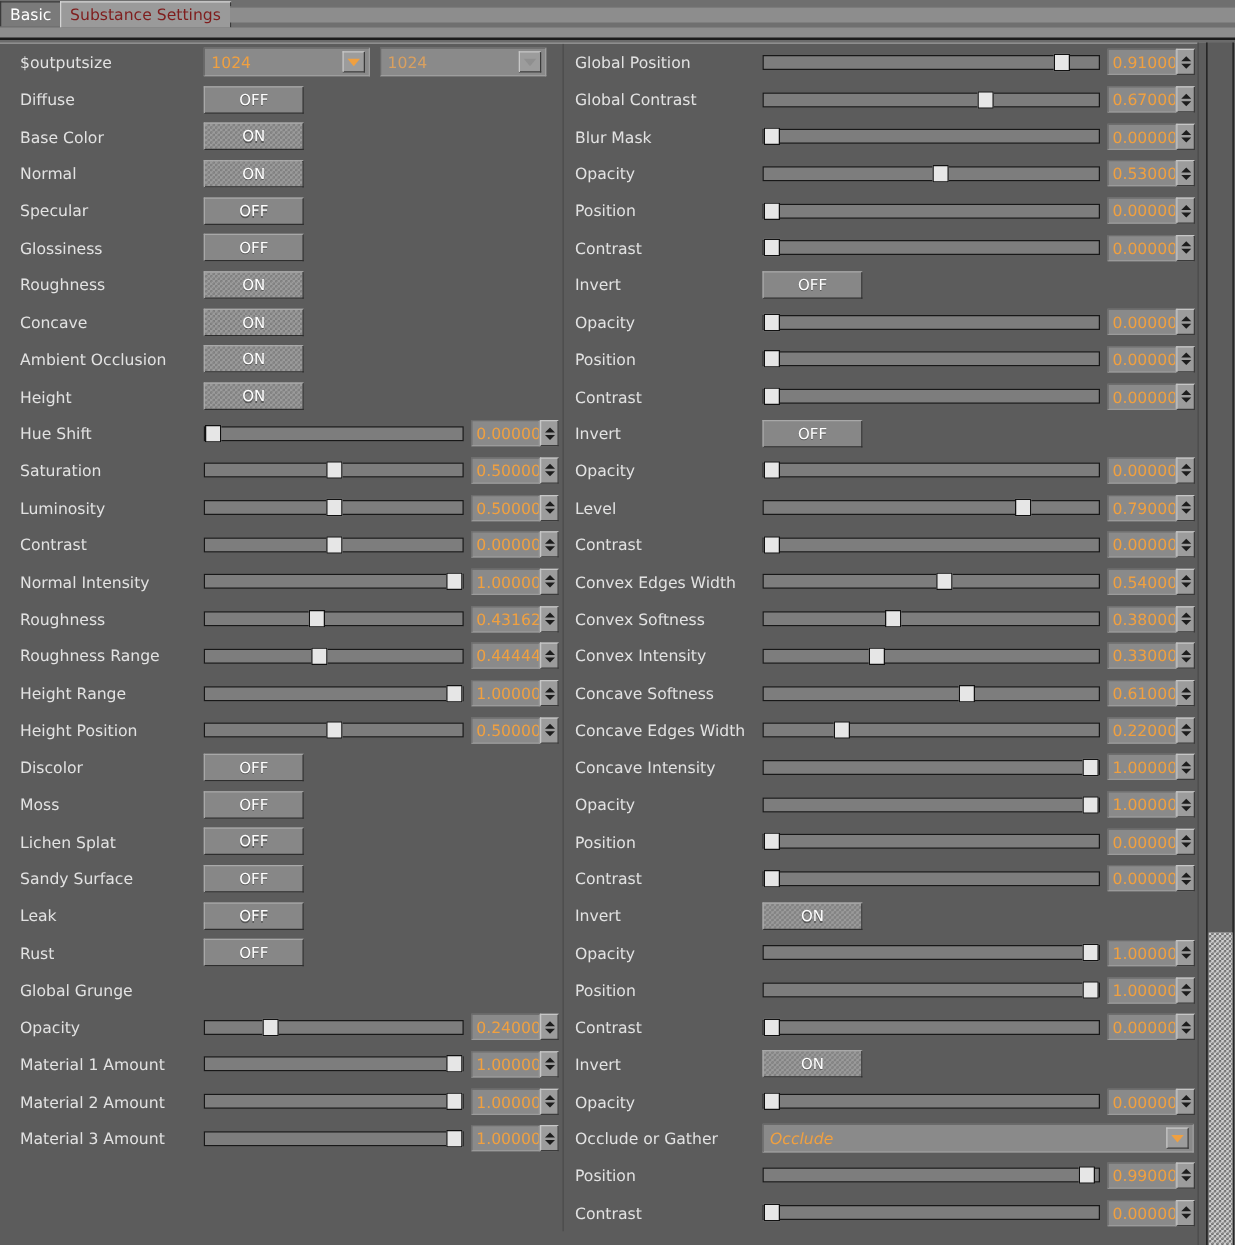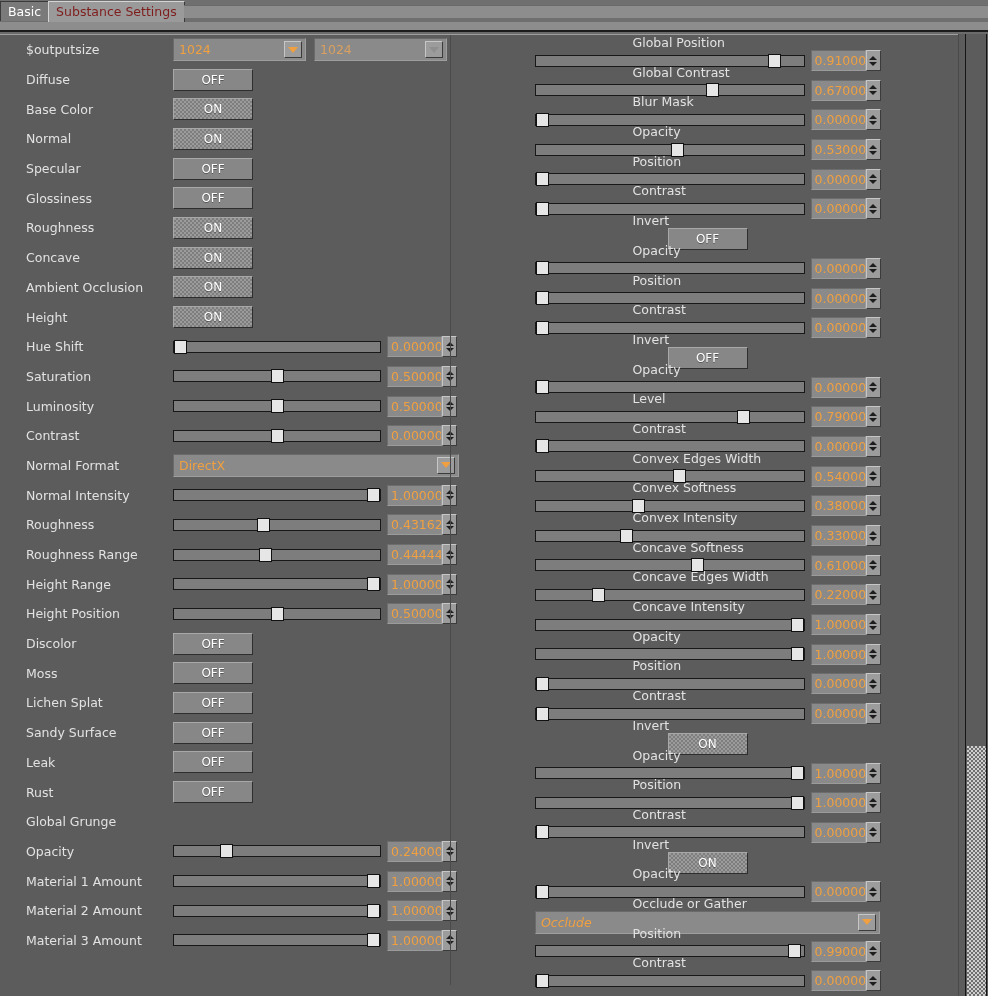--- a/index.html
+++ b/index.html
@@ -55,22 +55,22 @@
   .col{ position:absolute; top:0; }
   #col-left { left:0px;   width:450px; }
   #col-right{ left:450px; width:505px; border-left:1px solid #4a4a4a;}
 
   .row{
     position:relative;
     height:29.7px;
     display:flex;
     align-items:center;
   }
-  #col-left  .row{ padding-left:26px; }
-  #col-right .row{ padding-left:9px;flex-direction:column; }
+  #col-left  .row{ padding-left:16px; }
+  #col-right .row{ padding-left:9px; }
 
   .lbl{
     font-size:12.5px;
     color:#e2e2e2;
     white-space:nowrap;
     flex:0 0 auto;
   }
   #col-left  .lbl{ width:147px; }
   #col-right .lbl{ width:150px; }
 
@@ -349,31 +349,20 @@
             <div class="numwrap">
               <div class="num">0.00000</div>
               <div class="spin">
                 <i class="up"></i>
                 <i class="dn"></i>
               </div>
             </div>
           </div>
         </div>
         <div class="row">
-          <div class="lbl">Normal Format</div>
-          <div class="ctl">
-            <div class="dd" style="width: 286px;">
-              <div class="ddv">DirectX</div>
-              <div class="ddb">
-                <b></b>
-              </div>
-            </div>
-          </div>
-        </div>
-        <div class="row">
           <div class="lbl">Normal Intensity</div>
           <div class="ctl">
             <div class="slider">
               <div class="thumb" style="left: 193px;"></div>
             </div>
             <div class="numwrap">
               <div class="num">1.00000</div>
               <div class="spin">
                 <i class="up"></i>
                 <i class="dn"></i>

